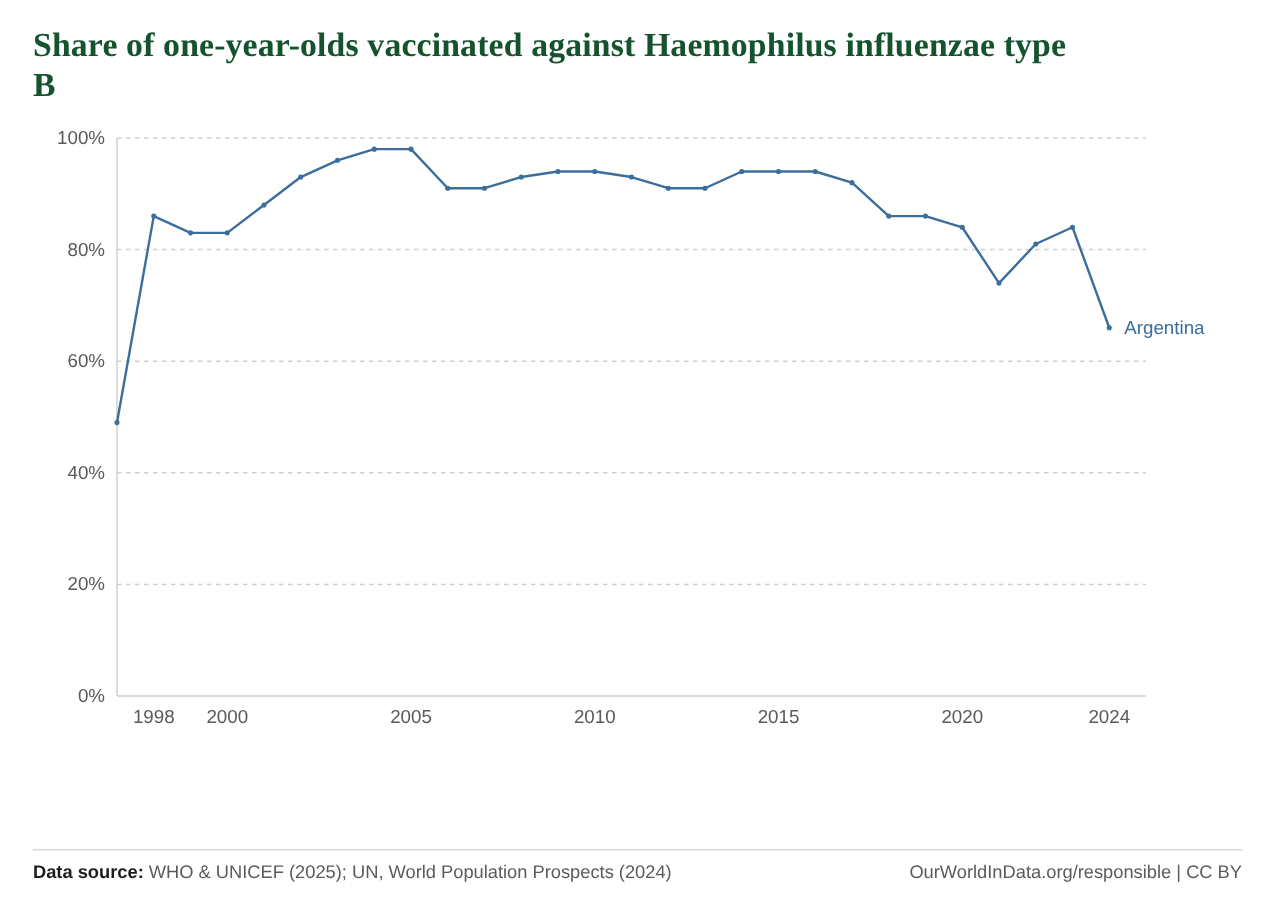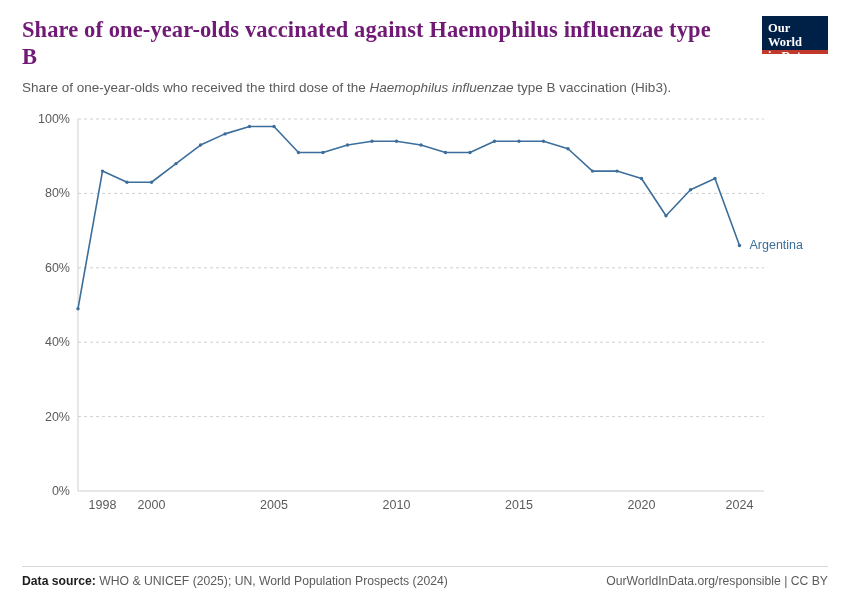--- a/index.html
+++ b/index.html
@@ -23,21 +23,21 @@
   }
   
   .header {
     position: relative;
   }
   .title {
     font-family: "Liberation Serif", serif;
     font-size: 22.5px;
     font-weight: 700;
     line-height: 27px;
-    color: #701a75;
+    color: #14532d;
     letter-spacing: 0.1px;
     max-width: 700px;
     margin: 0;
   }
   .subtitle {
     font-size: 13.5px;
     line-height: 18px;
     color: #5b5b5b;
     margin: 9px 0 0 0;
     max-width: 730px;
@@ -116,25 +116,20 @@
     font-weight: 700;
   }
 </style>
 </head>
 <body>
 
 <div class="page">
 
   <div class="header">
     <h1 class="title">Share of one-year-olds vaccinated against Haemophilus influenzae type B</h1>
-    <p class="subtitle"><span>Share of one-year-olds who received the third dose of the </span><em>Haemophilus influenzae</em><span> type B vaccination (Hib3).</span></p>
-    <div class="owid-logo">
-      <div>Our World</div>
-      <div>in Data</div>
-    </div>
   </div>
 
   <div class="chart-wrap">
     <svg class="chart-svg" id="chart-svg" width="806" height="415" viewBox="0 0 806 415">
         <line x1="56" x2="742" y1="382" y2="382" stroke="#cfcfcf" stroke-width="1" stroke-dasharray="none"></line>
         <text x="48" y="386" text-anchor="end" class="axis-label">0%</text>
         <line x1="56" x2="742" y1="307.6" y2="307.6" stroke="#cfcfcf" stroke-width="1" stroke-dasharray="3,3"></line>
         <text x="48" y="311.6" text-anchor="end" class="axis-label">20%</text>
         <line x1="56" x2="742" y1="233.2" y2="233.2" stroke="#cfcfcf" stroke-width="1" stroke-dasharray="3,3"></line>
         <text x="48" y="237.2" text-anchor="end" class="axis-label">40%</text>

